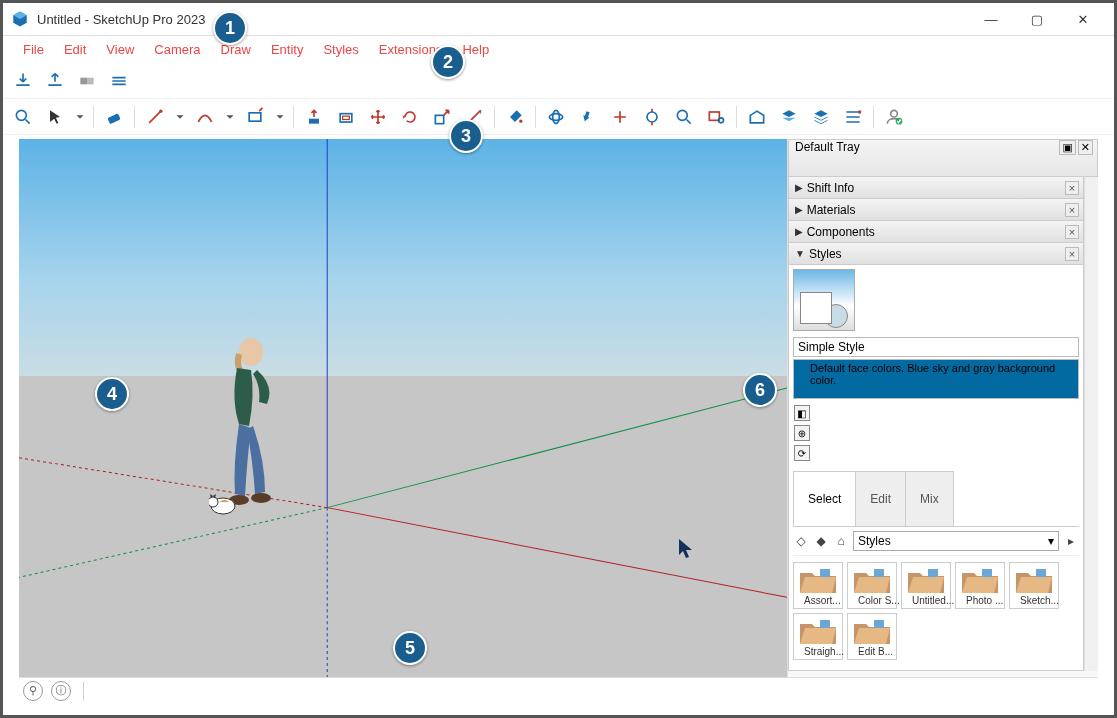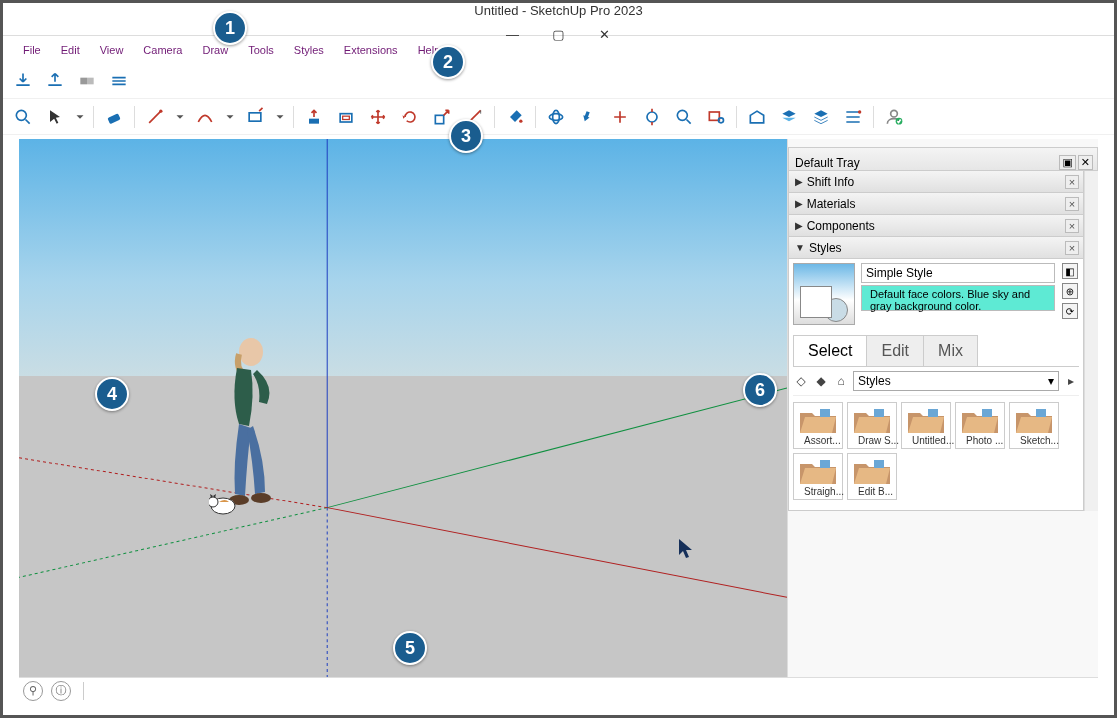--- a/index.html
+++ b/index.html
@@ -1,64 +1,64 @@
 <!DOCTYPE html>
 <html><head>
 <meta charset="utf-8">
 <style>
   * { box-sizing: border-box; margin: 0; padding: 0; font-family: "Segoe UI", Arial, sans-serif; }
   body { background: #fff; }
   .window { width: 1117px; height: 718px; border: 3px solid #555; position: relative; background:#fff; overflow:hidden; }
 
   
-  .titlebar { height: 32px; display:flex; align-items:center; padding:0 8px; background:#fff;flex-direction:column; }
+  .titlebar { height: 32px; display:flex; align-items:center; padding:0 8px; background:#fff; }
   .titlebar .app-icon { width:18px; height:18px; margin-right:8px; }
   .titlebar .title { font-size:13px; color:#333; flex:1; }
   .win-btns { display:flex; gap:0; }
   .win-btn { width:46px; height:32px; display:flex; align-items:center; justify-content:center; font-size:13px; color:#333; }
 
   
   .menubar { height:28px; display:flex; align-items:center; padding:0 10px; gap:0; border-top:1px solid #ddd; background:#fff;}
-  .menu-item { padding:4px 10px; font-size:11px; color:#701a75; }
+  .menu-item { padding:4px 10px; font-size:13px; color:#ef4444; }
 
   
   .toolbar { display:flex; align-items:center; padding:2px 6px; gap:4px; background:#fff; border-bottom:1px solid #f0f0f0;}
   .tb-top { height:36px; }
   .tb-main { height:36px; }
   .tool-btn { width:28px; height:28px; display:flex; align-items:center; justify-content:center; border-radius:3px; }
   .tool-btn svg { width:20px; height:20px; }
   .sep { width:1px; height:22px; background:#ddd; margin:0 2px; }
 
   
   .content { position:absolute; top:136px; left:16px; right:16px; bottom:38px; display:flex; }
   .viewport { flex:1; position:relative; overflow:hidden; border-right:1px solid #ddd; }
   .sky { position:absolute; top:0; left:0; right:0; height:44%; background:linear-gradient(#5cb3e6 0%, #a7d4ec 60%, #c9dde4 100%); }
   .ground { position:absolute; top:44%; left:0; right:0; bottom:0; background:#c6c6c6; }
   .axes { position:absolute; top:0; left:0; width:100%; height:100%; }
 
   
   .tray { width:310px; background:#f8f8f8; display:flex; flex-direction:column; font-size:12px; }
-  .tray-head { height:24px; background:linear-gradient(#f4f4f4,#e6e6e6); border:1px solid #ccc; display:flex; align-items:flex-end; padding:0 6px; font-size:12px; position:relative;margin-top:8px;}
+  .tray-head { height:38px; background:linear-gradient(#f4f4f4,#e6e6e6); border:1px solid #ccc; display:flex; align-items:flex-start; padding:0 6px; font-size:12px; position:relative;}
   .tray-head .x-icons { position:absolute; right:4px; display:flex; gap:2px;}
   .panel-head { height:22px; background:linear-gradient(#f4f4f4,#e0e0e0); border:1px solid #ccc; border-top:none; display:flex; align-items:center; padding:0 6px; font-size:12px; position:relative;}
   .panel-head .tri { font-size:10px; margin-right:4px; color:#333;}
   .panel-head .close-x { position:absolute; right:4px; font-size:11px; color:#555; border:1px solid #bbb; width:14px; height:14px; display:flex; align-items:center; justify-content:center; background:#eee;}
   .styles-body { border:1px solid #ccc; border-top:none; background:#fff; padding:4px; }
-  .style-info { display:flex; gap:6px; }
+  .style-info { display:flex; gap:6px;flex-direction:column; }
   .style-thumb { width:62px; height:62px; border:1px solid #aaa; background:linear-gradient(#6db8e6 0%,#fff 60%,#ddd 100%); position:relative;}
   .style-thumb::after{content:"";position:absolute;left:6px;top:22px;width:30px;height:30px;background:#fff;border:1px solid #888;}
   .style-thumb::before{content:"";position:absolute;left:30px;top:34px;width:22px;height:22px;background:#c9dce6;border:1px solid #888;border-radius:50%;}
   .style-meta { flex:1; display:flex; flex-direction:column; gap:2px;}
   .style-name { border:1px solid #bbb; padding:2px 4px; font-size:12px; background:#fff;}
-  .style-desc { border:1px solid #bbb; padding:2px 8px; font-size:11px; background:#5eead4; height:26px;}
+  .style-desc { border:1px solid #bbb; padding:2px 16px; font-size:11px; background:#0369a1; height:40px;}
   .style-side { width:18px; display:flex; flex-direction:column; gap:4px; align-items:center;}
   .mini-icon { width:16px; height:16px; border:1px solid #888; background:#f4f4f4; font-size:10px; display:flex; align-items:center; justify-content:center;}
 
   .style-tabs { display:flex; margin-top:10px; border-bottom:1px solid #ccc;}
-  .style-tab { padding:6px 14px; border:1px solid #ccc; border-bottom:none; background:#fff; font-size:16px; margin-right:-1px;}
+  .style-tab { padding:20px 14px; border:1px solid #ccc; border-bottom:none; background:#fff; font-size:12px; margin-right:-1px;}
   .style-tab.inactive { background:#eee; color:#555;}
   .nav-row { display:flex; align-items:center; gap:4px; padding:4px 0; border-bottom:1px solid #eee;}
   .nav-row .combo { flex:1; border:1px solid #aaa; background:#fff; font-size:12px; padding:2px 4px; display:flex; justify-content:space-between; align-items:center;}
   .nav-row .nav-icon{width:16px;height:16px;display:flex;align-items:center;justify-content:center;font-size:12px;color:#444;}
 
   .folder-grid { display:flex; flex-wrap:wrap; gap:4px; padding:6px 0;}
   .folder { width:50px; display:flex; flex-direction:column; align-items:center; border:1px solid #ccc; padding:2px; background:#fff;}
   .folder-icon { width:40px; height:30px; position:relative;}
   .folder-icon svg{width:40px;height:30px;}
   .folder-label { font-size:10px; color:#333; width:100%; text-align:left; white-space:nowrap; overflow:hidden; text-overflow:ellipsis;margin-left:16px;}
@@ -93,21 +93,21 @@
       <div class="win-btn">✕</div>
     </div>
   </div>
 
   <div class="menubar">
     <span class="menu-item">File</span>
     <span class="menu-item">Edit</span>
     <span class="menu-item">View</span>
     <span class="menu-item">Camera</span>
     <span class="menu-item">Draw</span>
-    <span class="menu-item">Tools</span>
+    <span class="menu-item">Entity</span>
     <span class="menu-item">Styles</span>
     <span class="menu-item">Extensions</span>
     <span class="menu-item">Help</span>
   </div>
 
   <div class="toolbar tb-top">
     <div class="tool-btn">
         <svg viewBox="0 0 24 24">
           <path fill="none" stroke="#1a6fb3" stroke-width="2" d="M12 3v10m0 0l-4-4m4 4l4-4M4 17h16"></path>
         </svg>
@@ -412,21 +412,21 @@
                   <div class="folder-label">Assort...</div>
                 </div>
                 <div class="folder">
                   <div class="folder-icon">
     <svg viewBox="0 0 40 30">
                       <path fill="#c7956a" d="M2 8h12l3 3h21v17H2z"></path>
                       <path fill="#e6b884" d="M2 28L7 12h31l-4 16z"></path>
                       <rect x="22" y="4" width="10" height="8" fill="#6aa7d6"></rect>
                     </svg>
   </div>
-                  <div class="folder-label">Draw S...</div>
+                  <div class="folder-label">Color S...</div>
                 </div>
                 <div class="folder">
                   <div class="folder-icon">
     <svg viewBox="0 0 40 30">
                       <path fill="#c7956a" d="M2 8h12l3 3h21v17H2z"></path>
                       <path fill="#e6b884" d="M2 28L7 12h31l-4 16z"></path>
                       <rect x="22" y="4" width="10" height="8" fill="#6aa7d6"></rect>
                     </svg>
   </div>
                   <div class="folder-label">Untitled...</div>

